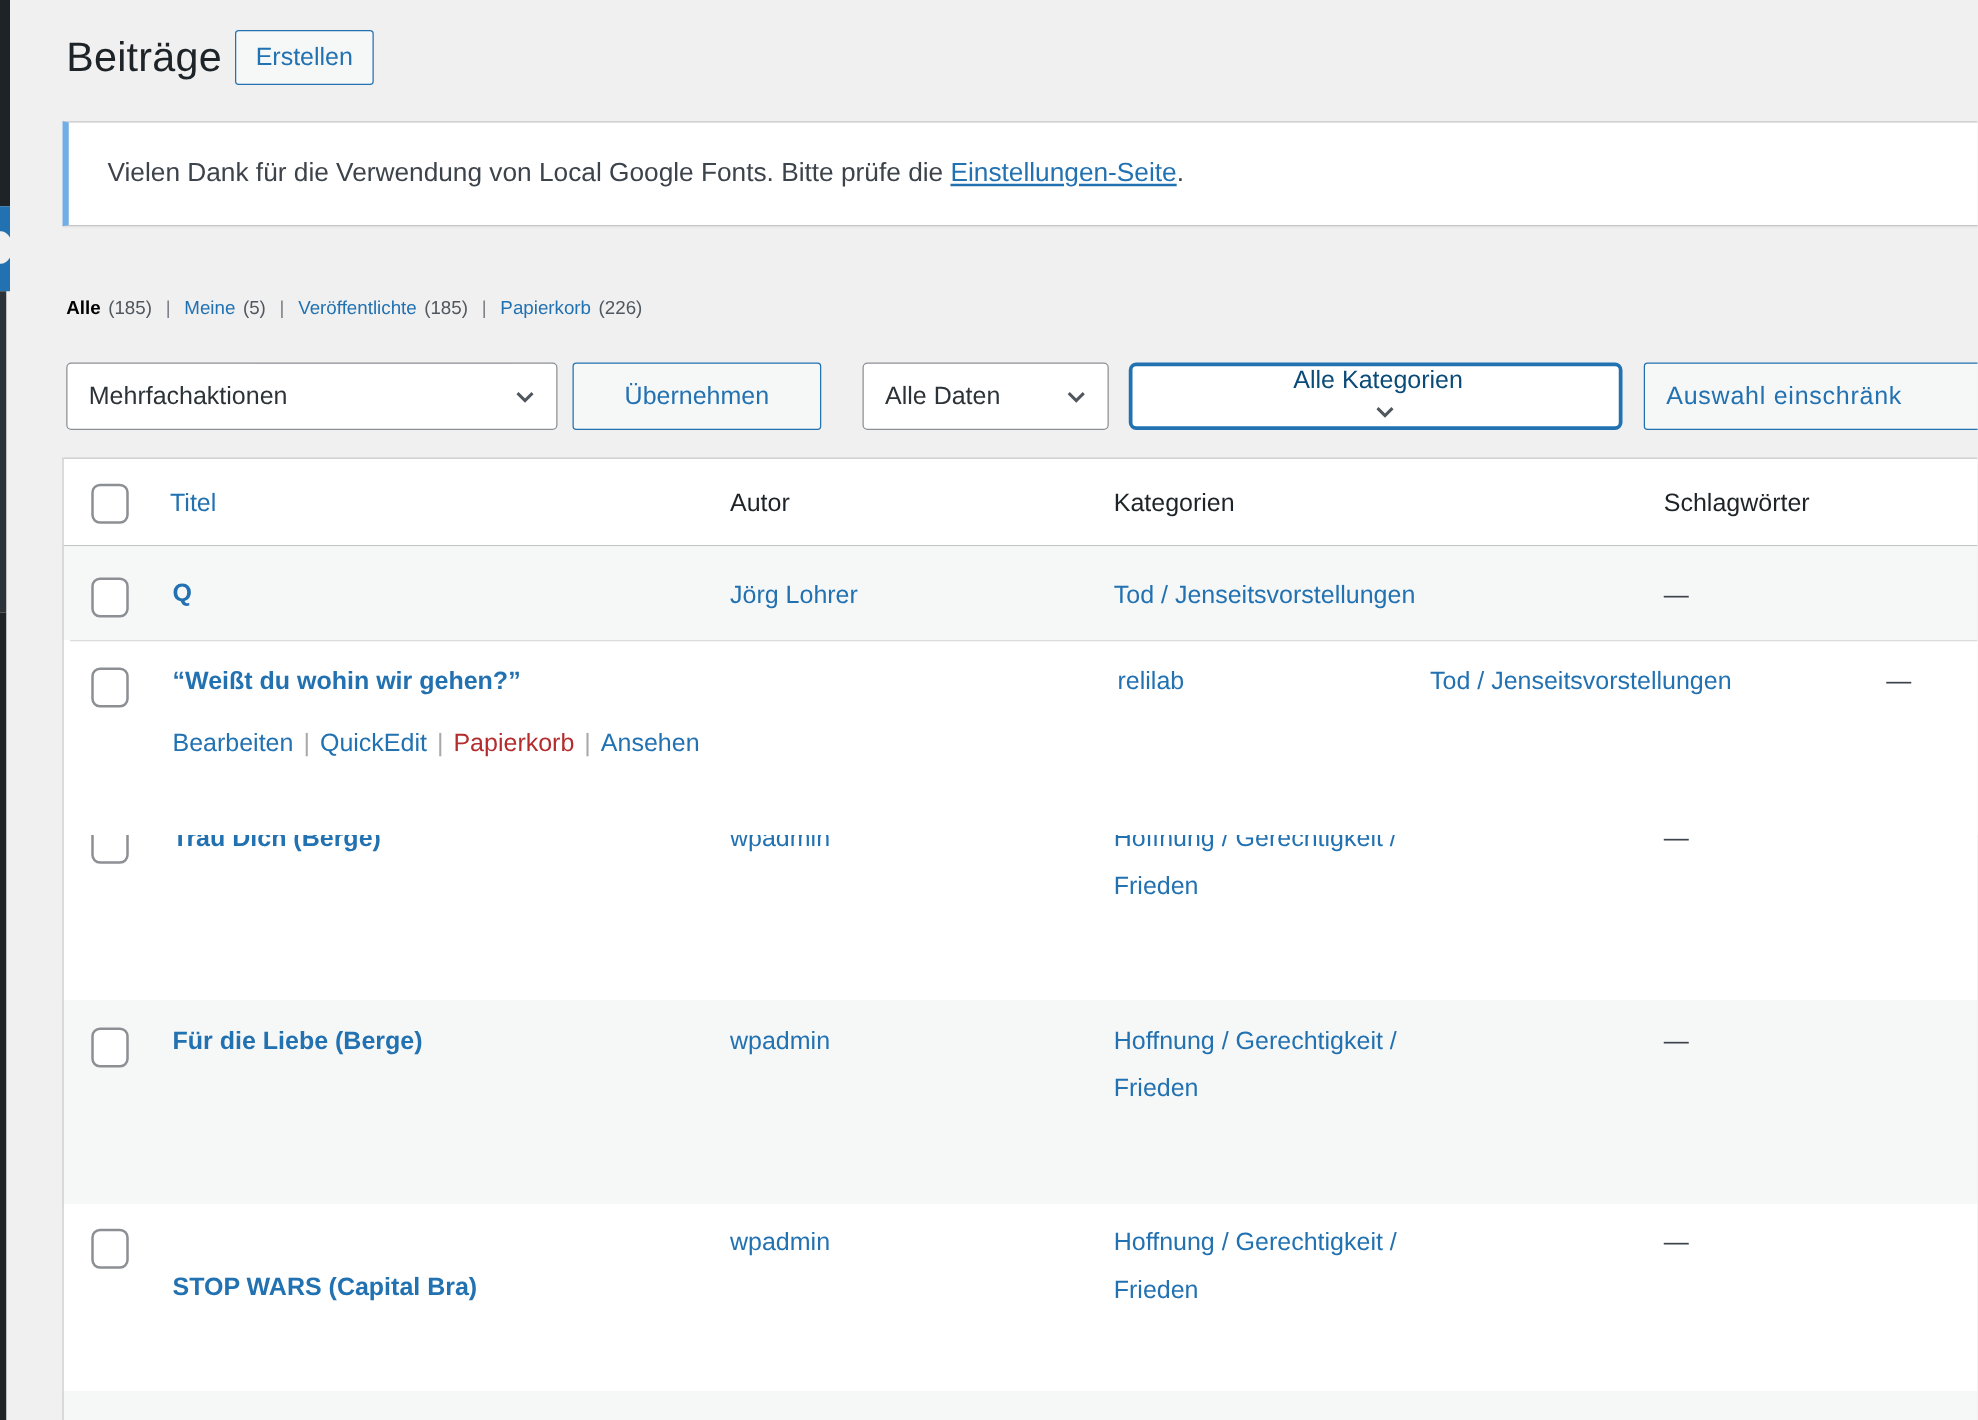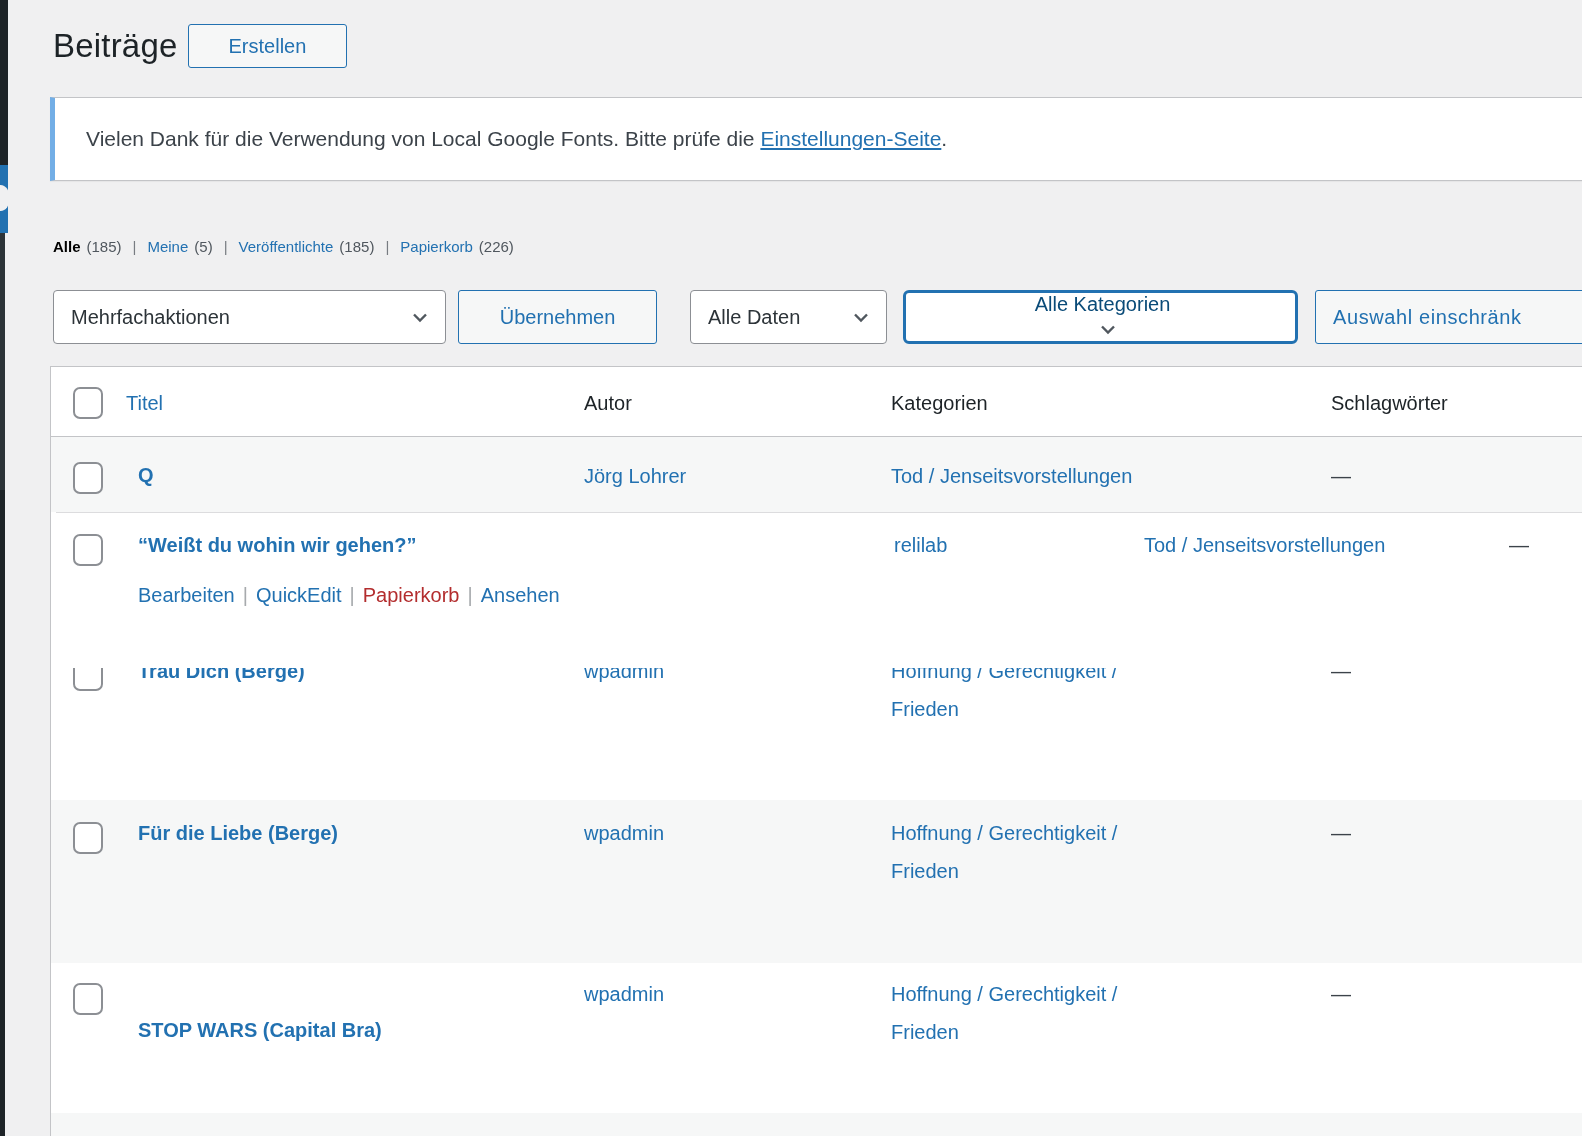--- a/index.html
+++ b/index.html
@@ -16,21 +16,21 @@
   .strip-mid { position:absolute; left:0; top:233px; width:5px; height:257px; background:#2c3338; }
   .strip-bot { position:absolute; left:0; top:490px; width:5px; height:646px; background:#1d2327; }
   
   .page-header { position:absolute; left:53px; top:24px; display:flex; align-items:center; gap:10px; }
   .page-title { font-size:33px; font-weight:400; color:#1d2327; letter-spacing:.2px; }
   .btn {
     display:inline-flex; align-items:center; justify-content:center;
     border:1px solid #2271b1; border-radius:3px; background:#f6f7f7;
     color:#2271b1; font-size:20px; cursor:pointer; white-space:nowrap;
   }
-  .add-new-btn { height:44px; padding:0 40px; border-width:1.5px; }
+  .add-new-btn { height:44px; padding:0 16px; border-width:1.5px; }
   
   .notice {
     position:absolute; left:50px; top:97px; width:1540px; height:84px;
     background:#fff; border:1px solid #c3c4c7; border-left:5px solid #72aee6;
     box-shadow:0 1px 1px rgba(0,0,0,.04);
     display:flex; align-items:center; padding-left:31px; font-size:21px; color:#3c434a;
   }
   .notice a { color:#2271b1; text-decoration:underline; cursor:pointer; }
   
   .views { position:absolute; left:53px; top:238px; list-style:none; display:flex; align-items:center; font-size:15px; }
@@ -127,21 +127,21 @@
     <svg class="chev" width="24" height="24" viewBox="0 0 24 24">
         <path d="M6 9.5l6 6 6-6" fill="none" stroke="#50575e" stroke-width="2.4"></path>
       </svg>
   </div>
   <button class="btn filter-btn">Auswahl einschränk</button>
 
   <div class="table">
 
     <div class="thead">
       <span class="checkbox" style="left:22px;top:20px;"></span>
-      <a class="cell link" style="left:75px;top:17px;">Titel</a>
+      <a class="cell link" style="left:85px;top:17px;">Titel</a>
       <span class="cell" style="left:533px;top:17px;">Autor</span>
       <span class="cell" style="left:840px;top:17px;">Kategorien</span>
       <span class="cell" style="left:1280px;top:17px;">Schlagwörter</span>
     </div>
 
     <div class="row r1">
       <span class="checkbox" style="left:22px;top:25px;"></span>
       <div class="cell title-2line" style="left:87px;top:20px;">
         <div class="row-title">Q</div>
       </div>

